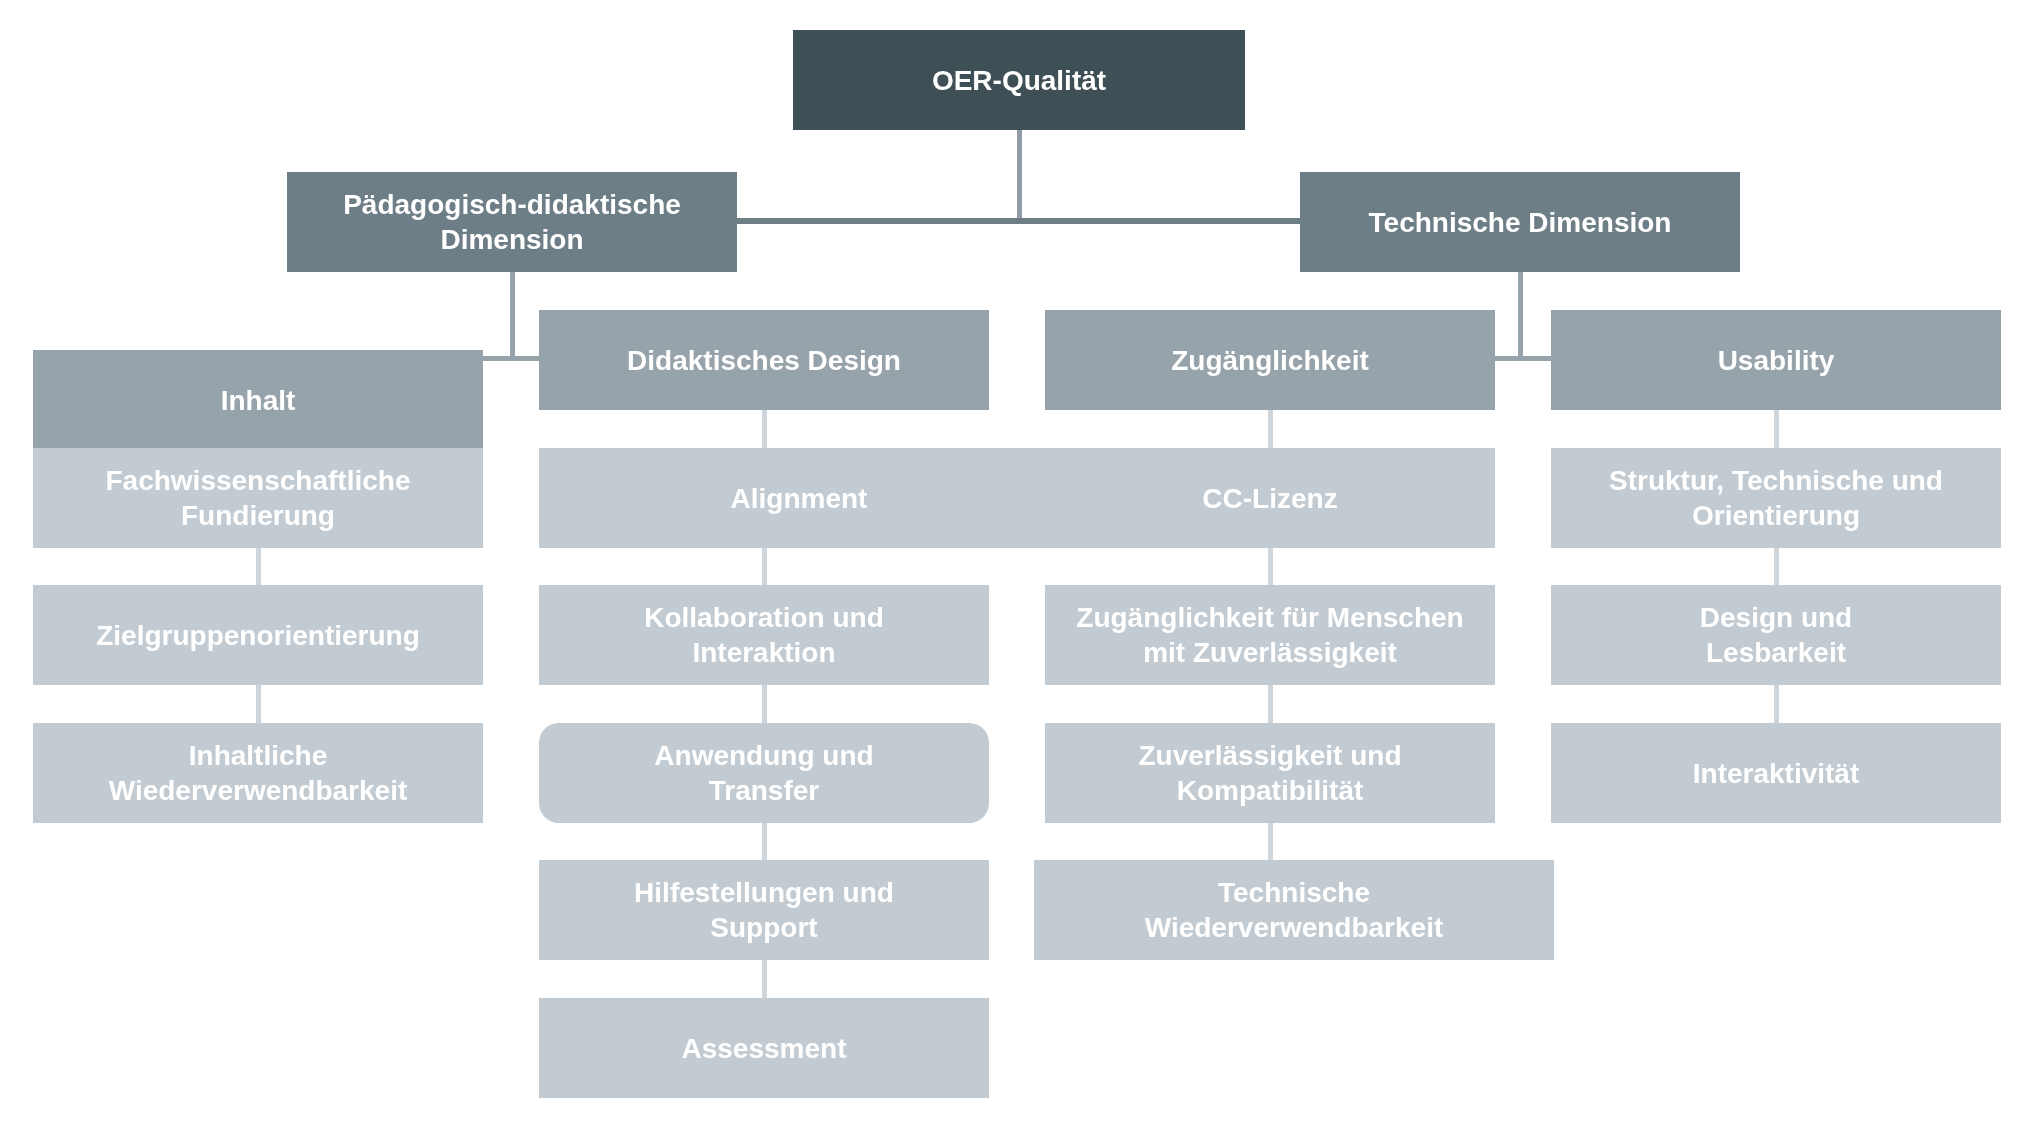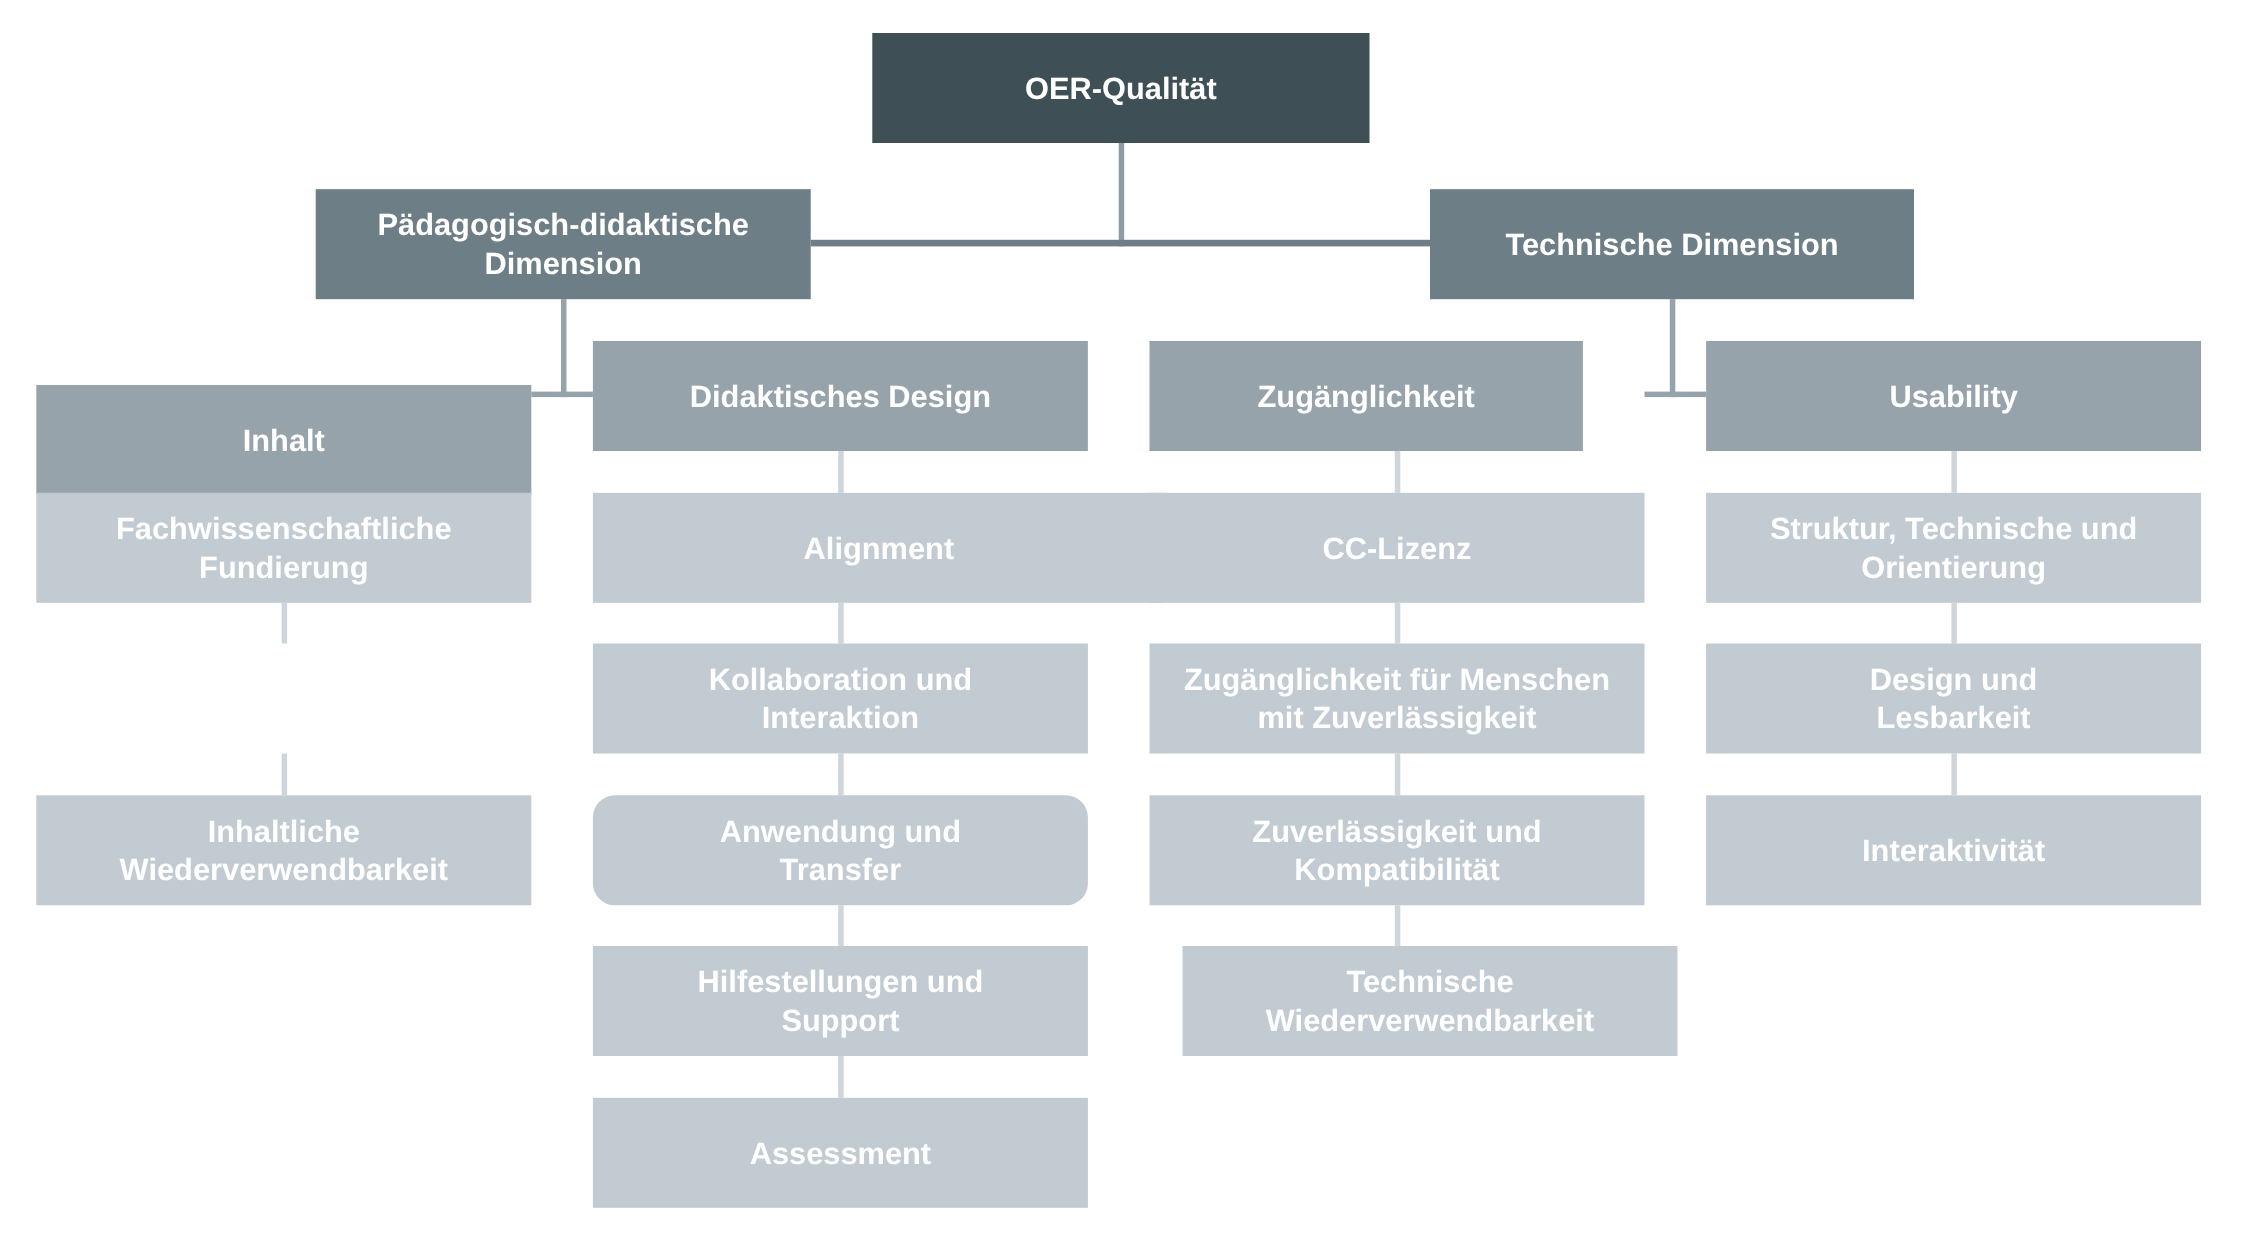--- a/index.html
+++ b/index.html
@@ -75,43 +75,44 @@
   <div class="line light" style="left:1774px; top:685px; width:5px; height:38px;"></div>
 
   <div class="box root" style="left:793px; top:30px; width:452px;">OER-Qualität</div>
 
   <div class="box dim" style="left:287px; top:172px; width:450px;">Pädagogisch-didaktische
 Dimension</div>
   <div class="box dim" style="left:1300px; top:172px; width:440px;">Technische Dimension</div>
 
   <div class="box header" style="left:33px; top:310px; width:450px;margin-top:40px;">Inhalt</div>
   <div class="box header" style="left:539px; top:310px; width:450px;">Didaktisches Design</div>
-  <div class="box header" style="left:1045px; top:310px; width:394px;">Zugänglichkeit</div>
+  <div class="box header" style="left:1045px; top:310px; width:450px;">Zugänglichkeit</div>
   <div class="box header" style="left:1551px; top:310px; width:450px;">Usability</div>
 
   <div class="box item" style="left:33px; top:448px; width:450px;">Fachwissenschaftliche
 Fundierung</div>
+  <div class="box item" style="left:33px; top:585px; width:450px;">Zielgruppenorientierung</div>
   <div class="box item" style="left:33px; top:723px; width:450px;">Inhaltliche
 Wiederverwendbarkeit</div>
 
   <div class="box item" style="left:539px; top:448px; width:520px;">Alignment</div>
   <div class="box item" style="left:539px; top:585px; width:450px;">Kollaboration und
 Interaktion</div>
   <div class="box item" style="left:539px; top:723px; width:450px;border-radius:20px;">Anwendung und
 Transfer</div>
   <div class="box item" style="left:539px; top:860px; width:450px;">Hilfestellungen und
 Support</div>
   <div class="box item" style="left:539px; top:998px; width:450px;">Assessment</div>
 
   <div class="box item" style="left:1045px; top:448px; width:450px;">CC-Lizenz</div>
   <div class="box item" style="left:1045px; top:585px; width:450px;">Zugänglichkeit für Menschen
 mit Zuverlässigkeit</div>
   <div class="box item" style="left:1045px; top:723px; width:450px;">Zuverlässigkeit und
 Kompatibilität</div>
-  <div class="box item" style="left:1075px; top:860px; width:450px;">Technische
+  <div class="box item" style="left:1034px; top:860px; width:520px;">Technische
 Wiederverwendbarkeit</div>
 
   <div class="box item" style="left:1551px; top:448px; width:450px;">Struktur, Technische und
 Orientierung</div>
   <div class="box item" style="left:1551px; top:585px; width:450px;">Design und
 Lesbarkeit</div>
   <div class="box item" style="left:1551px; top:723px; width:450px;">Interaktivität</div>
 
 </div>
 

